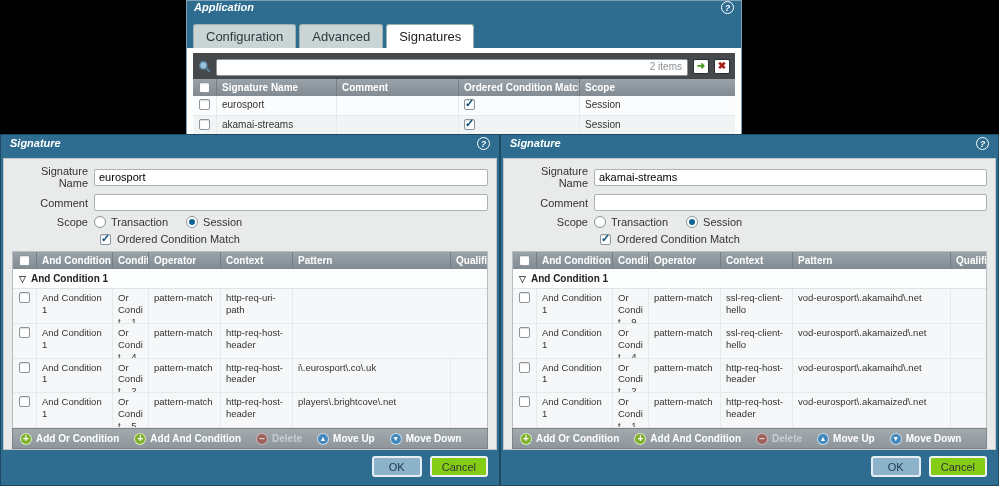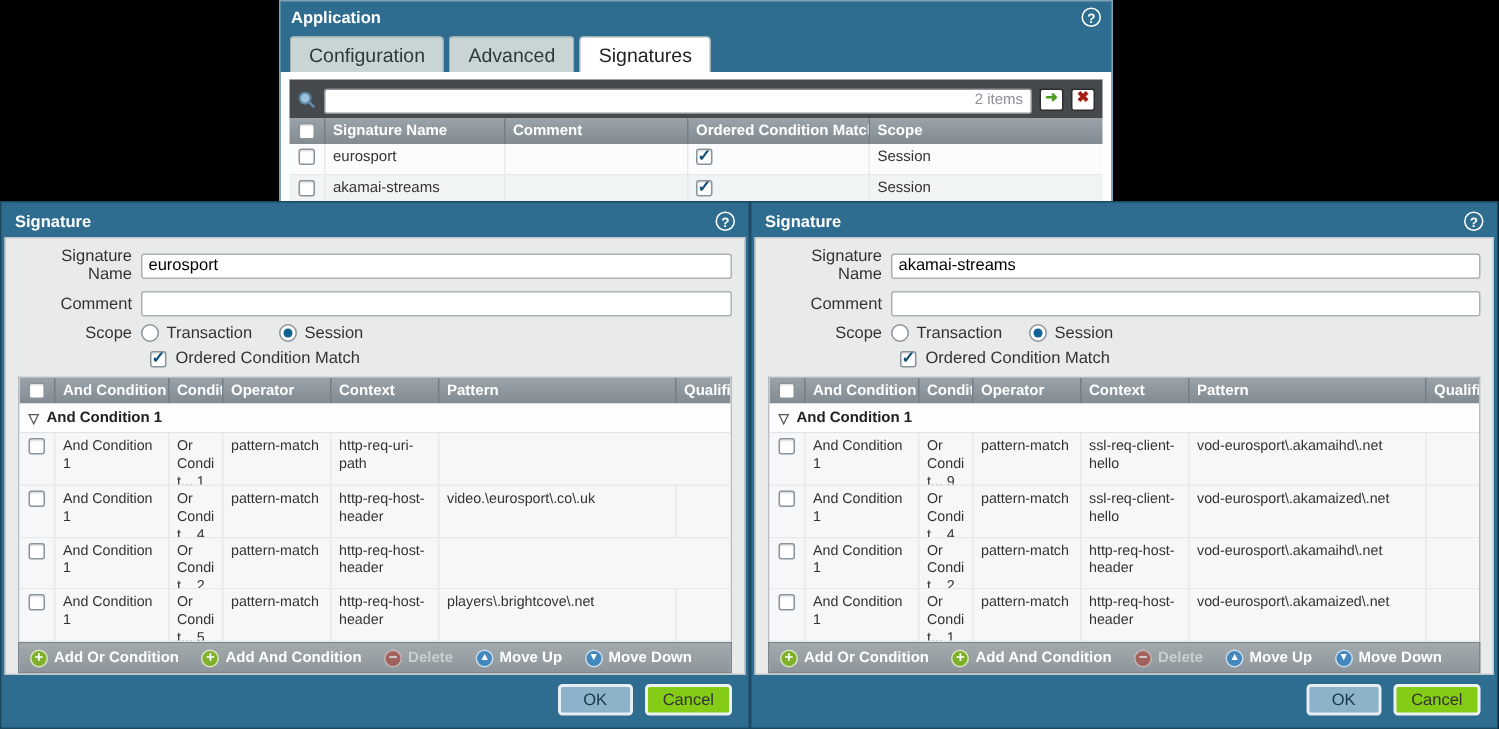--- a/index.html
+++ b/index.html
@@ -7,23 +7,23 @@
   body {
     background: #000;
     position: relative;
     overflow: hidden;
     font-family: "Liberation Sans", sans-serif;
   }
 
   
   .dlg-header {
     height: 21px;
-    display: flex; align-items: center; justify-content: space-between;
+    display: flex; justify-content: space-between;
     padding: 0 7px;
-    color: #fff; font-size: 11px; font-weight: bold;
+    color: #fff; font-size: 11px; font-weight: bold; font-style: italic;
   }
   .help-icon {
     width: 13px; height: 13px; border-radius: 50%;
     background: #2e6d90; color: #fff;
     border: 1px solid #fff;
     font-size: 9px; font-weight: bold;
     display: flex; align-items: center; justify-content: center;
   }
 
   
@@ -310,31 +310,31 @@
         <span class="td sc-qual"></span>
       </div>
       <div class="trow sig-row">
         <span class="td sc-cb">
             <span class="cb"></span>
           </span>
         <span class="td sc-and">And Condition 1</span>
         <span class="td sc-cond">Or Condit... 4</span>
         <span class="td sc-op">pattern-match</span>
         <span class="td sc-ctx">http-req-host-header</span>
-        <span class="td sc-pat">video.\eurosport\.co\.uk</span>
         <span class="td sc-qual"></span>
       </div>
       <div class="trow sig-row">
         <span class="td sc-cb">
             <span class="cb"></span>
           </span>
         <span class="td sc-and">And Condition 1</span>
         <span class="td sc-cond">Or Condit... 2</span>
         <span class="td sc-op">pattern-match</span>
         <span class="td sc-ctx">http-req-host-header</span>
+        <span class="td sc-pat">i\.eurosport\.co\.uk</span>
         <span class="td sc-qual"></span>
       </div>
       <div class="trow sig-row">
         <span class="td sc-cb">
             <span class="cb"></span>
           </span>
         <span class="td sc-and">And Condition 1</span>
         <span class="td sc-cond">Or Condit... 5</span>
         <span class="td sc-op">pattern-match</span>
         <span class="td sc-ctx">http-req-host-header</span>

